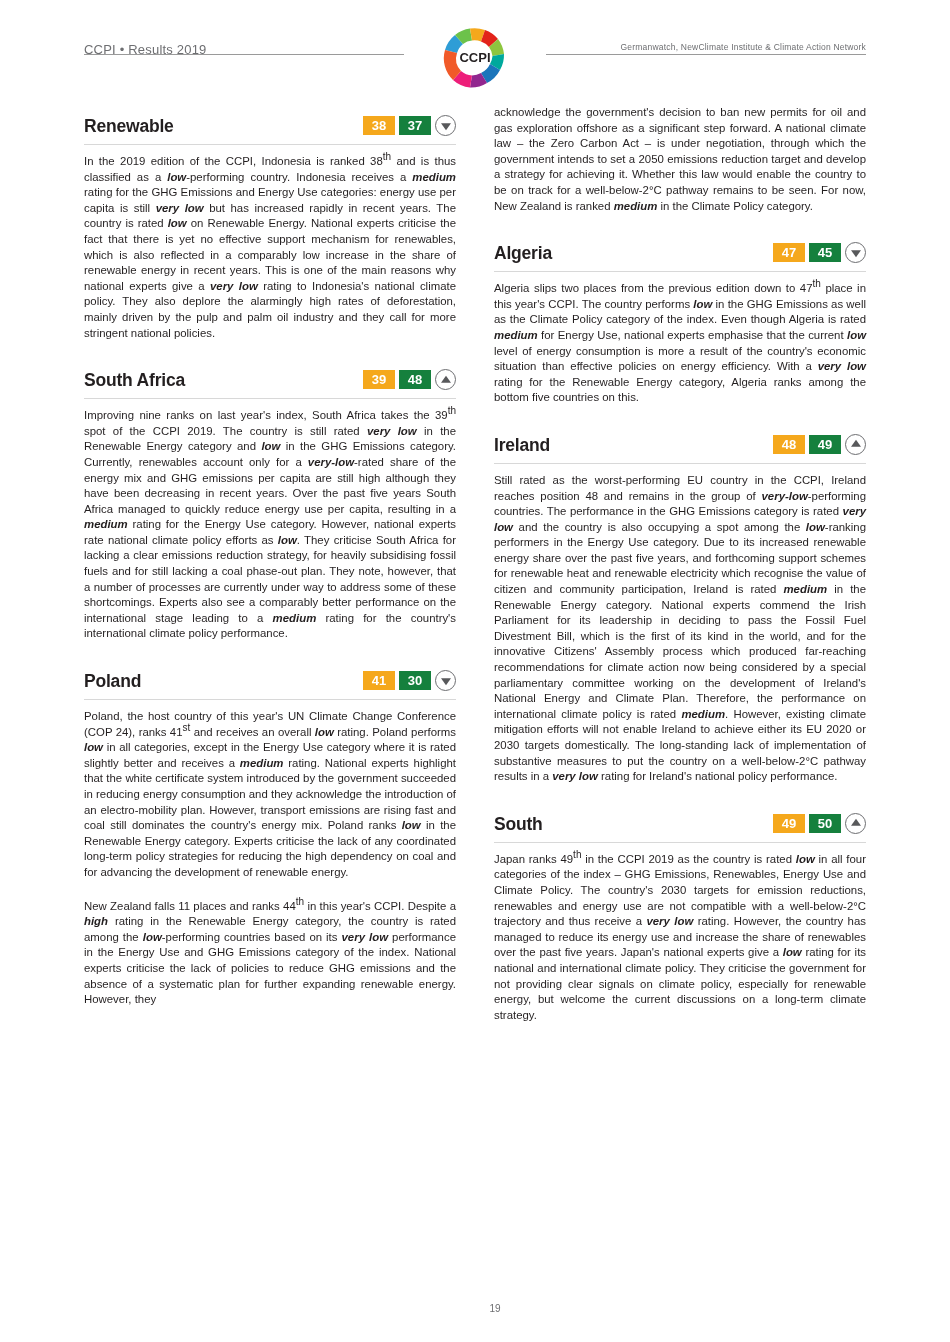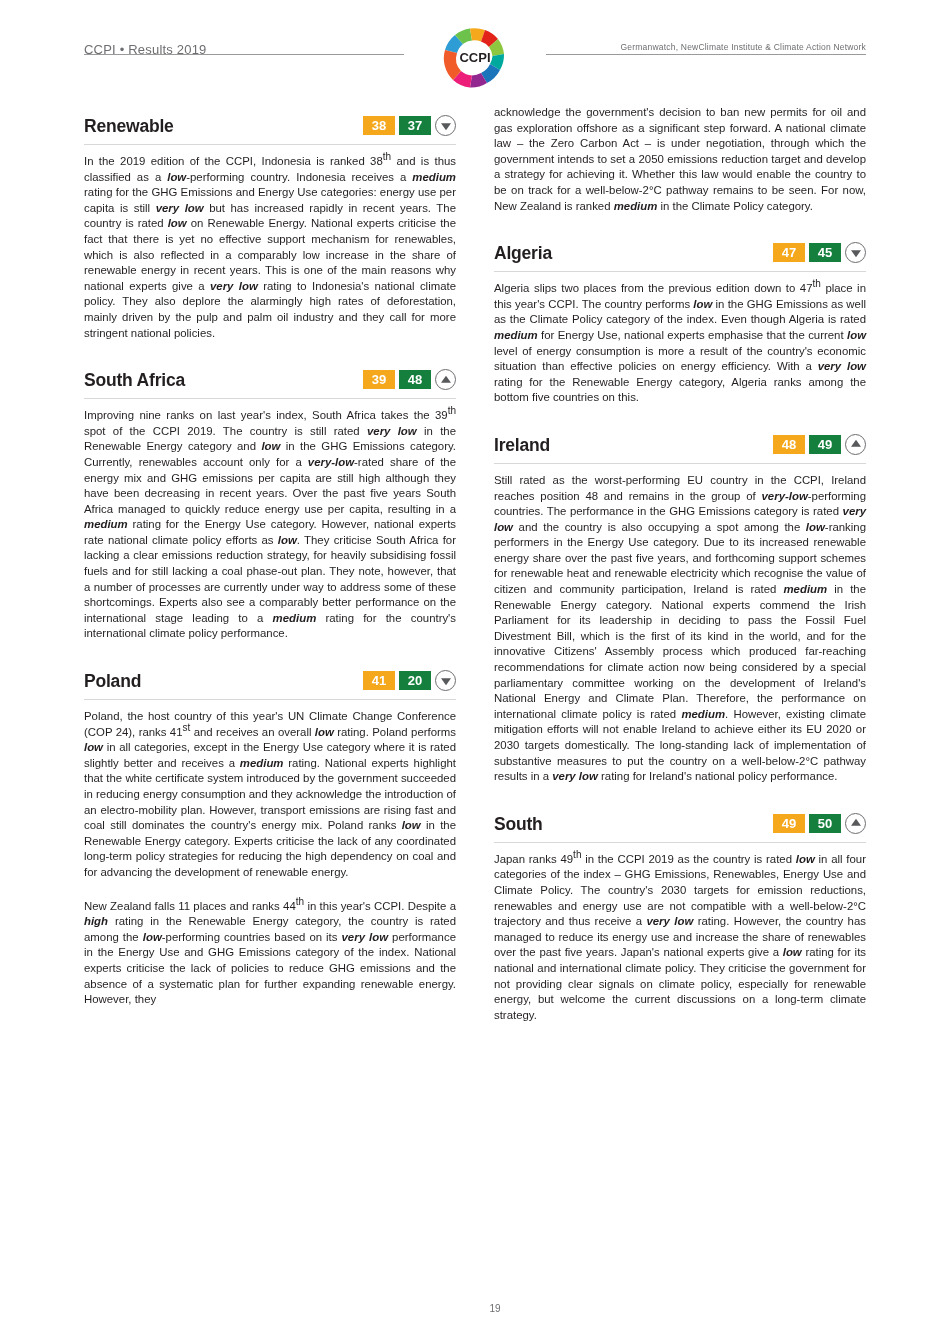--- a/index.html
+++ b/index.html
@@ -211,21 +211,21 @@
         </div>
       </div>
       <p class="body-text">Improving nine ranks on last year's index, South Africa takes the 39<sup>th</sup> spot of the CCPI 2019. The country is still rated <em>very low</em> in the Renewable Energy category and <em>low</em> in the GHG Emissions category. Currently, renewables account only for a <em>very-low</em>-rated share of the energy mix and GHG emissions per capita are still high although they have been decreasing in recent years. Over the past five years South Africa managed to quickly reduce energy use per capita, resulting in a <em>medium</em> rating for the Energy Use category. However, national experts rate national climate policy efforts as <em>low</em>. They criticise South Africa for lacking a clear emissions reduction strategy, for heavily subsidising fossil fuels and for still lacking a coal phase-out plan. They note, however, that a number of processes are currently under way to address some of these shortcomings. Experts also see a comparably better performance on the international stage leading to a <em>medium</em> rating for the country's international climate policy performance.</p>
     </div>
 
     <div class="country-block">
       <div class="country-head">
         <div class="country-name">Poland</div>
         <div class="rank-group">
           <div class="rank-box current">41</div>
-          <div class="rank-box previous">20</div>
+          <div class="rank-box previous">30</div>
           <div class="trend down"></div>
         </div>
       </div>
       <p class="body-text">Poland, the host country of this year's UN Climate Change Conference (COP 24), ranks 41<sup>st</sup> and receives an overall <em>low</em> rating. Poland performs <em>low</em> in all categories, except in the Energy Use category where it is rated slightly better and receives a <em>medium</em> rating. National experts highlight that the white certificate system introduced by the government succeeded in reducing energy consumption and they acknowledge the introduction of an electro-mobility plan. However, transport emissions are rising fast and coal still dominates the country's energy mix. Poland ranks <em>low</em> in the Renewable Energy category. Experts criticise the lack of any coordinated long-term policy strategies for reducing the high dependency on coal and for advancing the development of renewable energy.</p>
     </div>
 
     <div class="country-block">
       <p class="body-text">New Zealand falls 11 places and ranks 44<sup>th</sup> in this year's CCPI. Despite a <em>high</em> rating in the Renewable Energy category, the country is rated among the <em>low</em>-performing countries based on its <em>very low</em> performance in the Energy Use and GHG Emissions category of the index. National experts criticise the lack of policies to reduce GHG emissions and the absence of a systematic plan for further expanding renewable energy. However, they</p>
     </div>
 

